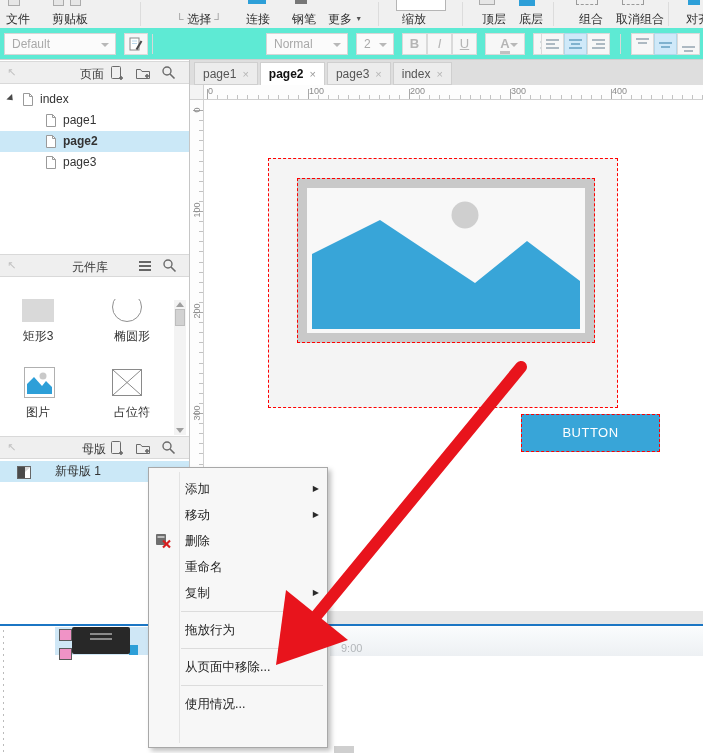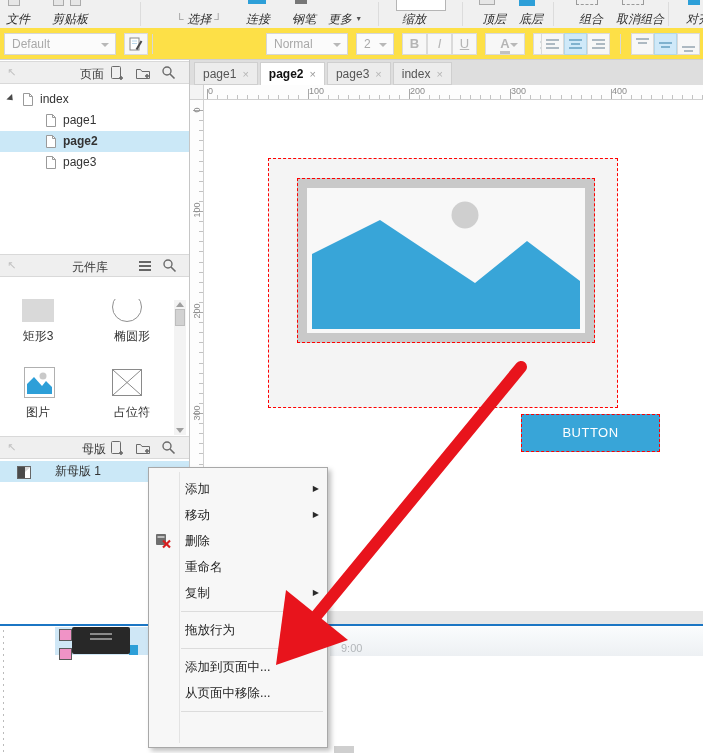--- a/index.html
+++ b/index.html
@@ -1,29 +1,29 @@
 <!DOCTYPE html>
 <html><head>
 <meta charset="utf-8">
 <style>
   * { margin:0; padding:0; box-sizing:border-box; }
   body { font-family:"Liberation Sans","DejaVu Sans",sans-serif; background:#fff; }
   #app { position:relative; width:703px; height:753px; overflow:hidden; background:#fff; }
 
   
-  .tb1 { position:absolute; left:0; top:0; width:703px; height:28px; background:#f0f0f0;font-style:italic; }
+  .tb1 { position:absolute; left:0; top:0; width:703px; height:28px; background:#f0f0f0; }
   .t1item { position:absolute; top:11px; font-size:12px; color:#2e2e2e; white-space:nowrap; }
   .t1sep { position:absolute; top:2px; width:1px; height:24px; background:#dcdcdc; }
   .frag { position:absolute; top:0; background:#e6e6e6; border:1px solid #ababab; border-top:none; }
   .fragflat { position:absolute; top:0; }
   .bracket { color:#9a9a9a; font-size:11px; }
   .t1caret { font-size:7px; color:#555; vertical-align:2px; }
 
   
-  .tb2 { position:absolute; left:0; top:28px; width:703px; height:32px; background:#fde047; border-bottom:1px solid #cfcfcf; }
+  .tb2 { position:absolute; left:0; top:28px; width:703px; height:32px; background:#5eead4; border-bottom:1px solid #cfcfcf; }
   .combo { position:absolute; top:5px; height:22px; background:#fbfbfb; border:1px solid #d6d6d6; color:#a9a9a9; font-size:12px; line-height:20px; padding-left:7px; }
   .combo .dd { position:absolute; right:6px; top:9px; width:0; height:0; border-left:4px solid transparent; border-right:4px solid transparent; border-top:4px solid #b8b8b8; }
   .tbtn { position:absolute; top:5px; height:22px; background:#f7f7f7; border:1px solid #dadada; color:#b5b5b5; font-size:13px; text-align:center; line-height:20px; }
   .t2sep { position:absolute; top:6px; width:1px; height:20px; background:#d8d8d8; }
   .alignbtn { position:absolute; top:5px; width:23px; height:22px; background:#f7f7f7; border:1px solid #dadada; }
   .alignbtn.active { background:#cfe9f9; border-color:#b3d7ea; }
   .bar { position:absolute; height:2px; background:#adb9c2; }
   .alignbtn.active .bar { background:#7fb2cf; }
 
   
@@ -415,23 +415,23 @@
             <line x1="15" y1="8.5" x2="8" y2="15.5" stroke="#d81e1e" stroke-width="2.2"></line>
           </svg>
       </span>
       <span>删除</span>
     </div>
     <div class="mi"><span>重命名</span></div>
     <div class="mi"><span>复制</span><span class="sub">▶</span></div>
     <div class="msep"></div>
     <div class="mi"><span>拖放行为</span><span class="sub">▶</span></div>
     <div class="msep"></div>
-    <div class="mi"><span>添加到页面中...</span></div>
     <div class="mi"><span>从页面中移除...</span></div>
     <div class="msep"></div>
+    <div class="mi"><span>使用情况...</span></div>
   </div>
 
   <svg class="arrowsvg" viewBox="0 0 703 753">
     <line x1="521" y1="367" x2="317" y2="615" stroke="#e8141c" stroke-width="12" stroke-linecap="round"></line>
     <polygon points="276,665 286,590 348,640" fill="#e8141c"></polygon>
   </svg>
 
 </div>
 
 </body></html>

